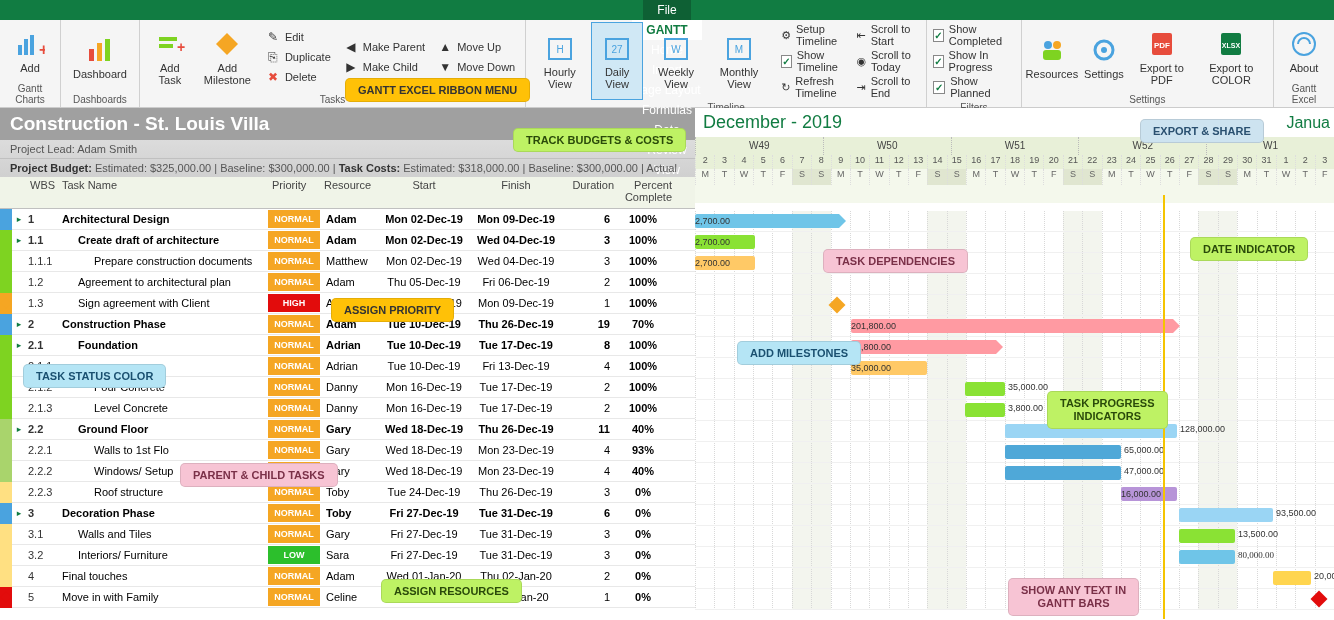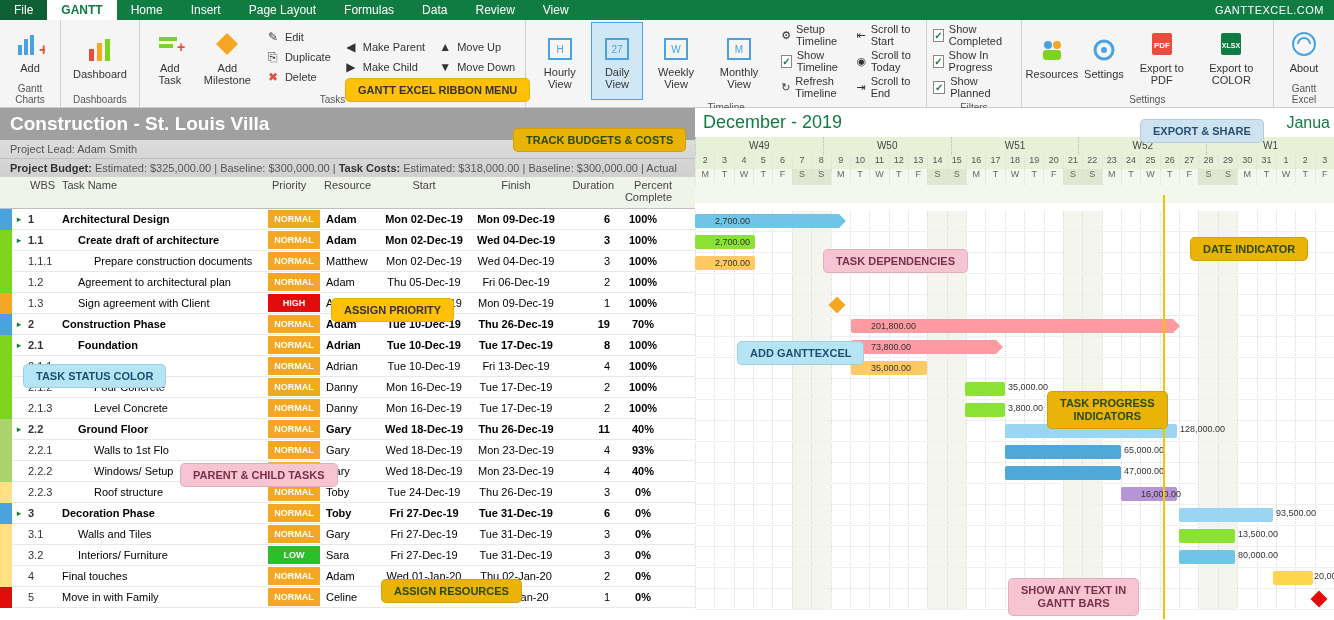--- a/index.html
+++ b/index.html
@@ -1,19 +1,19 @@
 <!DOCTYPE html>
 <html><head>
 <meta charset="utf-8">
 <style>
 * { margin: 0; padding: 0; box-sizing: border-box; font-family: 'Segoe UI', Arial, sans-serif; }
 body { width: 1334px; height: 620px; background: #fff; overflow: hidden; font-size: 11px; position: relative; }
 
 
-.menubar { height: 20px; background: #117c42; display: flex; align-items: center; color: #fff; }
+.menubar { height: 20px; background: #117c42; display: flex; align-items: center; color: #fff; flex-direction: column; }
 .menubar .tab { padding: 0 14px; height: 20px; line-height: 20px; cursor: pointer; font-size: 12px; }
 .menubar .tab.file { background: #0e6034; }
 .menubar .tab.active { background: #fff; color: #117c42; font-weight: bold; }
 .menubar .brand { margin-left: auto; padding-right: 10px; font-size: 11px; letter-spacing: 0.5px; }
 
 
 .ribbon { height: 88px; background: #f5f5f5; border-bottom: 1px solid #ccc; display: flex; }
 .ribbon-group { border-right: 1px solid #d0d0d0; padding: 2px 6px 0 6px; display: flex; flex-direction: column; }
 .ribbon-group .group-content { display: flex; flex: 1; gap: 4px; }
 .ribbon-group .group-label { text-align: center; font-size: 10px; color: #555; padding: 2px 0; }
@@ -59,29 +59,29 @@
 .priority-cell { width: 52px; height: 18px; line-height: 18px; text-align: center; color: #fff; font-size: 9px; font-weight: bold; }
 .resource-cell { width: 58px; padding-left: 6px; }
 .date-cell { width: 92px; text-align: center; }
 .dur-cell { width: 56px; text-align: right; padding-right: 8px; }
 .pct-cell { width: 58px; text-align: center; padding-right: 8px; font-weight: bold; }
 .task-row.bold .name-cell, .task-row.bold .wbs-cell, .task-row.bold .resource-cell, .task-row.bold .date-cell, .task-row.bold .dur-cell { font-weight: bold; }
 
 
 .gantt-area { position: absolute; left: 695px; top: 211px; width: 639px; }
 .gantt-row { height: 21px; position: relative; border-bottom: 1px solid #f0f0f0; }
-.gantt-bar { position: absolute; height: 14px; top: 3px; border-radius: 2px; font-size: 9px; line-height: 14px; padding: 0 20px; color: #333; white-space: nowrap; }
+.gantt-bar { position: absolute; height: 14px; top: 3px; border-radius: 2px; font-size: 9px; line-height: 14px; padding: 0 0; color: #333; white-space: nowrap; }
 .gantt-milestone { position: absolute; width: 12px; height: 12px; top: 4px; transform: rotate(45deg); }
 .gantt-grid-col { position: absolute; top: 0; bottom: 0; border-left: 1px dotted #d8d8d8; }
 .gantt-grid-col.wkend { background: rgba(220,225,205,0.35); }
 
 
 .callout { position: absolute; padding: 5px 12px; border-radius: 5px; font-size: 11px; font-weight: bold; white-space: nowrap; z-index: 100; border: 1px solid rgba(0,0,0,0.1); }
 .callout.yellow { background: #ffc107; color: #333; }
-.callout.green { background: #eab308; color: #2a4a0a; }
+.callout.green { background: #bef264; color: #2a4a0a; }
 .callout.pink { background: #f7c4d4; color: #7a3048; }
 .callout.blue { background: #b5e5f5; color: #1a5070; }
 .callout.ltblue { background: #cde3f0; color: #2a5070; }
 
 
 svg { display: block; }
 </style>
 </head>
 <body>
 
@@ -751,38 +751,38 @@
     </div>
     <div class="gantt-row">
       <div style="position: absolute; left: 581px; top: 3px; font-size: 9px; color: rgb(51, 51, 51); white-space: nowrap;">93,500.00</div>
       <div class="gantt-bar" style="left: 484px; width: 94px; background: rgb(154, 213, 244);"></div>
     </div>
     <div class="gantt-row">
       <div style="position: absolute; left: 543px; top: 3px; font-size: 9px; color: rgb(51, 51, 51); white-space: nowrap;">13,500.00</div>
       <div class="gantt-bar" style="left: 484px; width: 56px; background: rgb(138, 226, 52);"></div>
     </div>
     <div class="gantt-row">
-      <div style="position: absolute; left: 543px; top: 3px; font-size: 9px; color: rgb(51, 51, 51); white-space: nowrap;">80,000.00</div>
+      <div style="position: absolute; left: 543px; top: 3px; font-size: 9px; color: rgb(51, 51, 51); white-space: nowrap; font-family: Liberation Serif, serif;">80,000.00</div>
       <div class="gantt-bar" style="left: 484px; width: 56px; background: rgb(111, 197, 232);"></div>
     </div>
     <div class="gantt-row">
       <div style="position: absolute; left: 619px; top: 3px; font-size: 9px; color: rgb(51, 51, 51); white-space: nowrap;">20,000.00</div>
       <div class="gantt-bar" style="left: 578px; width: 38px; background: rgb(255, 213, 79);"></div>
     </div>
     <div class="gantt-row">
       <div class="gantt-milestone" style="left: 618px; background: rgb(226, 12, 12);"></div>
     </div>
   </div>
 
 <div class="callout yellow" style="left:345px;top:78px">GANTT EXCEL RIBBON MENU</div>
 <div class="callout green" style="left:513px;top:128px">TRACK BUDGETS &amp; COSTS</div>
 <div class="callout ltblue" style="left:1140px;top:119px">EXPORT &amp; SHARE</div>
 <div class="callout green" style="left:1190px;top:237px">DATE INDICATOR</div>
 <div class="callout pink" style="left:823px;top:249px">TASK DEPENDENCIES</div>
-<div class="callout blue" style="left:737px;top:341px">ADD GANTTEXCEL</div>
+<div class="callout blue" style="left:737px;top:341px">ADD MILESTONES</div>
 <div class="callout blue" style="left:23px;top:364px">TASK STATUS COLOR</div>
 <div class="callout yellow" style="left:331px;top:298px">ASSIGN PRIORITY</div>
 <div class="callout pink" style="left:180px;top:463px">PARENT &amp; CHILD TASKS</div>
 <div class="callout green" style="left:381px;top:579px">ASSIGN RESOURCES</div>
 <div class="callout green" style="left:1047px;top:391px;line-height:1.2;text-align:center">TASK PROGRESS<br>INDICATORS</div>
 <div class="callout pink" style="left:1008px;top:578px;line-height:1.2;text-align:center">SHOW ANY TEXT IN<br>GANTT BARS</div>
 
 <div style="position:absolute;left:1163px;top:195px;width:2px;height:424px;background:#f5c400;z-index:5"></div>
 
 </body></html>

